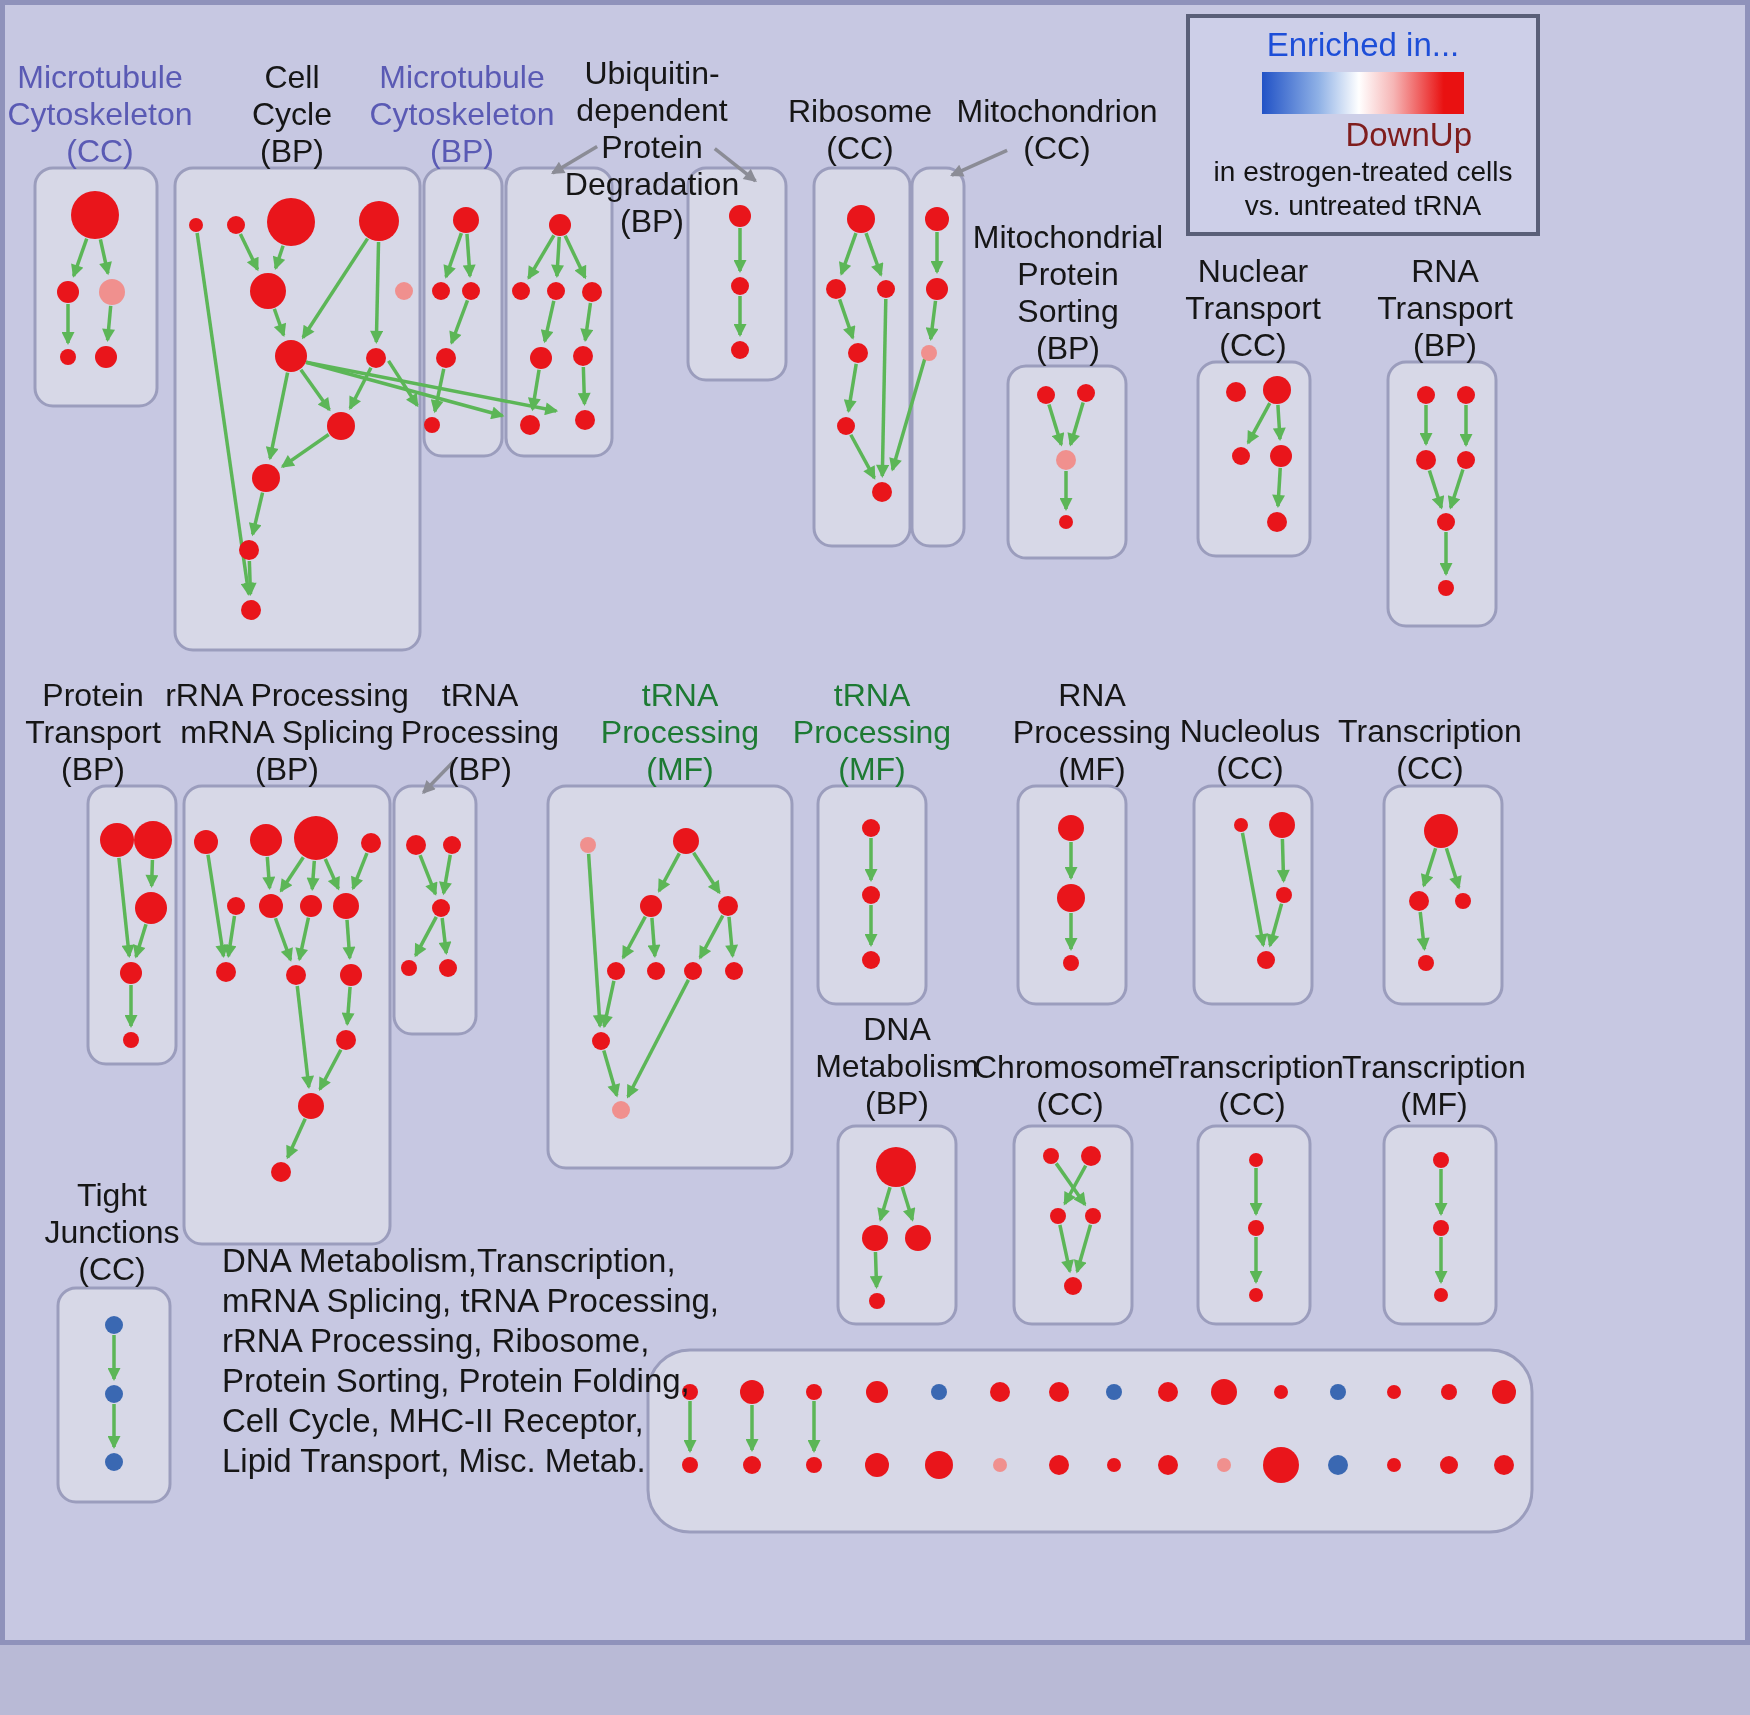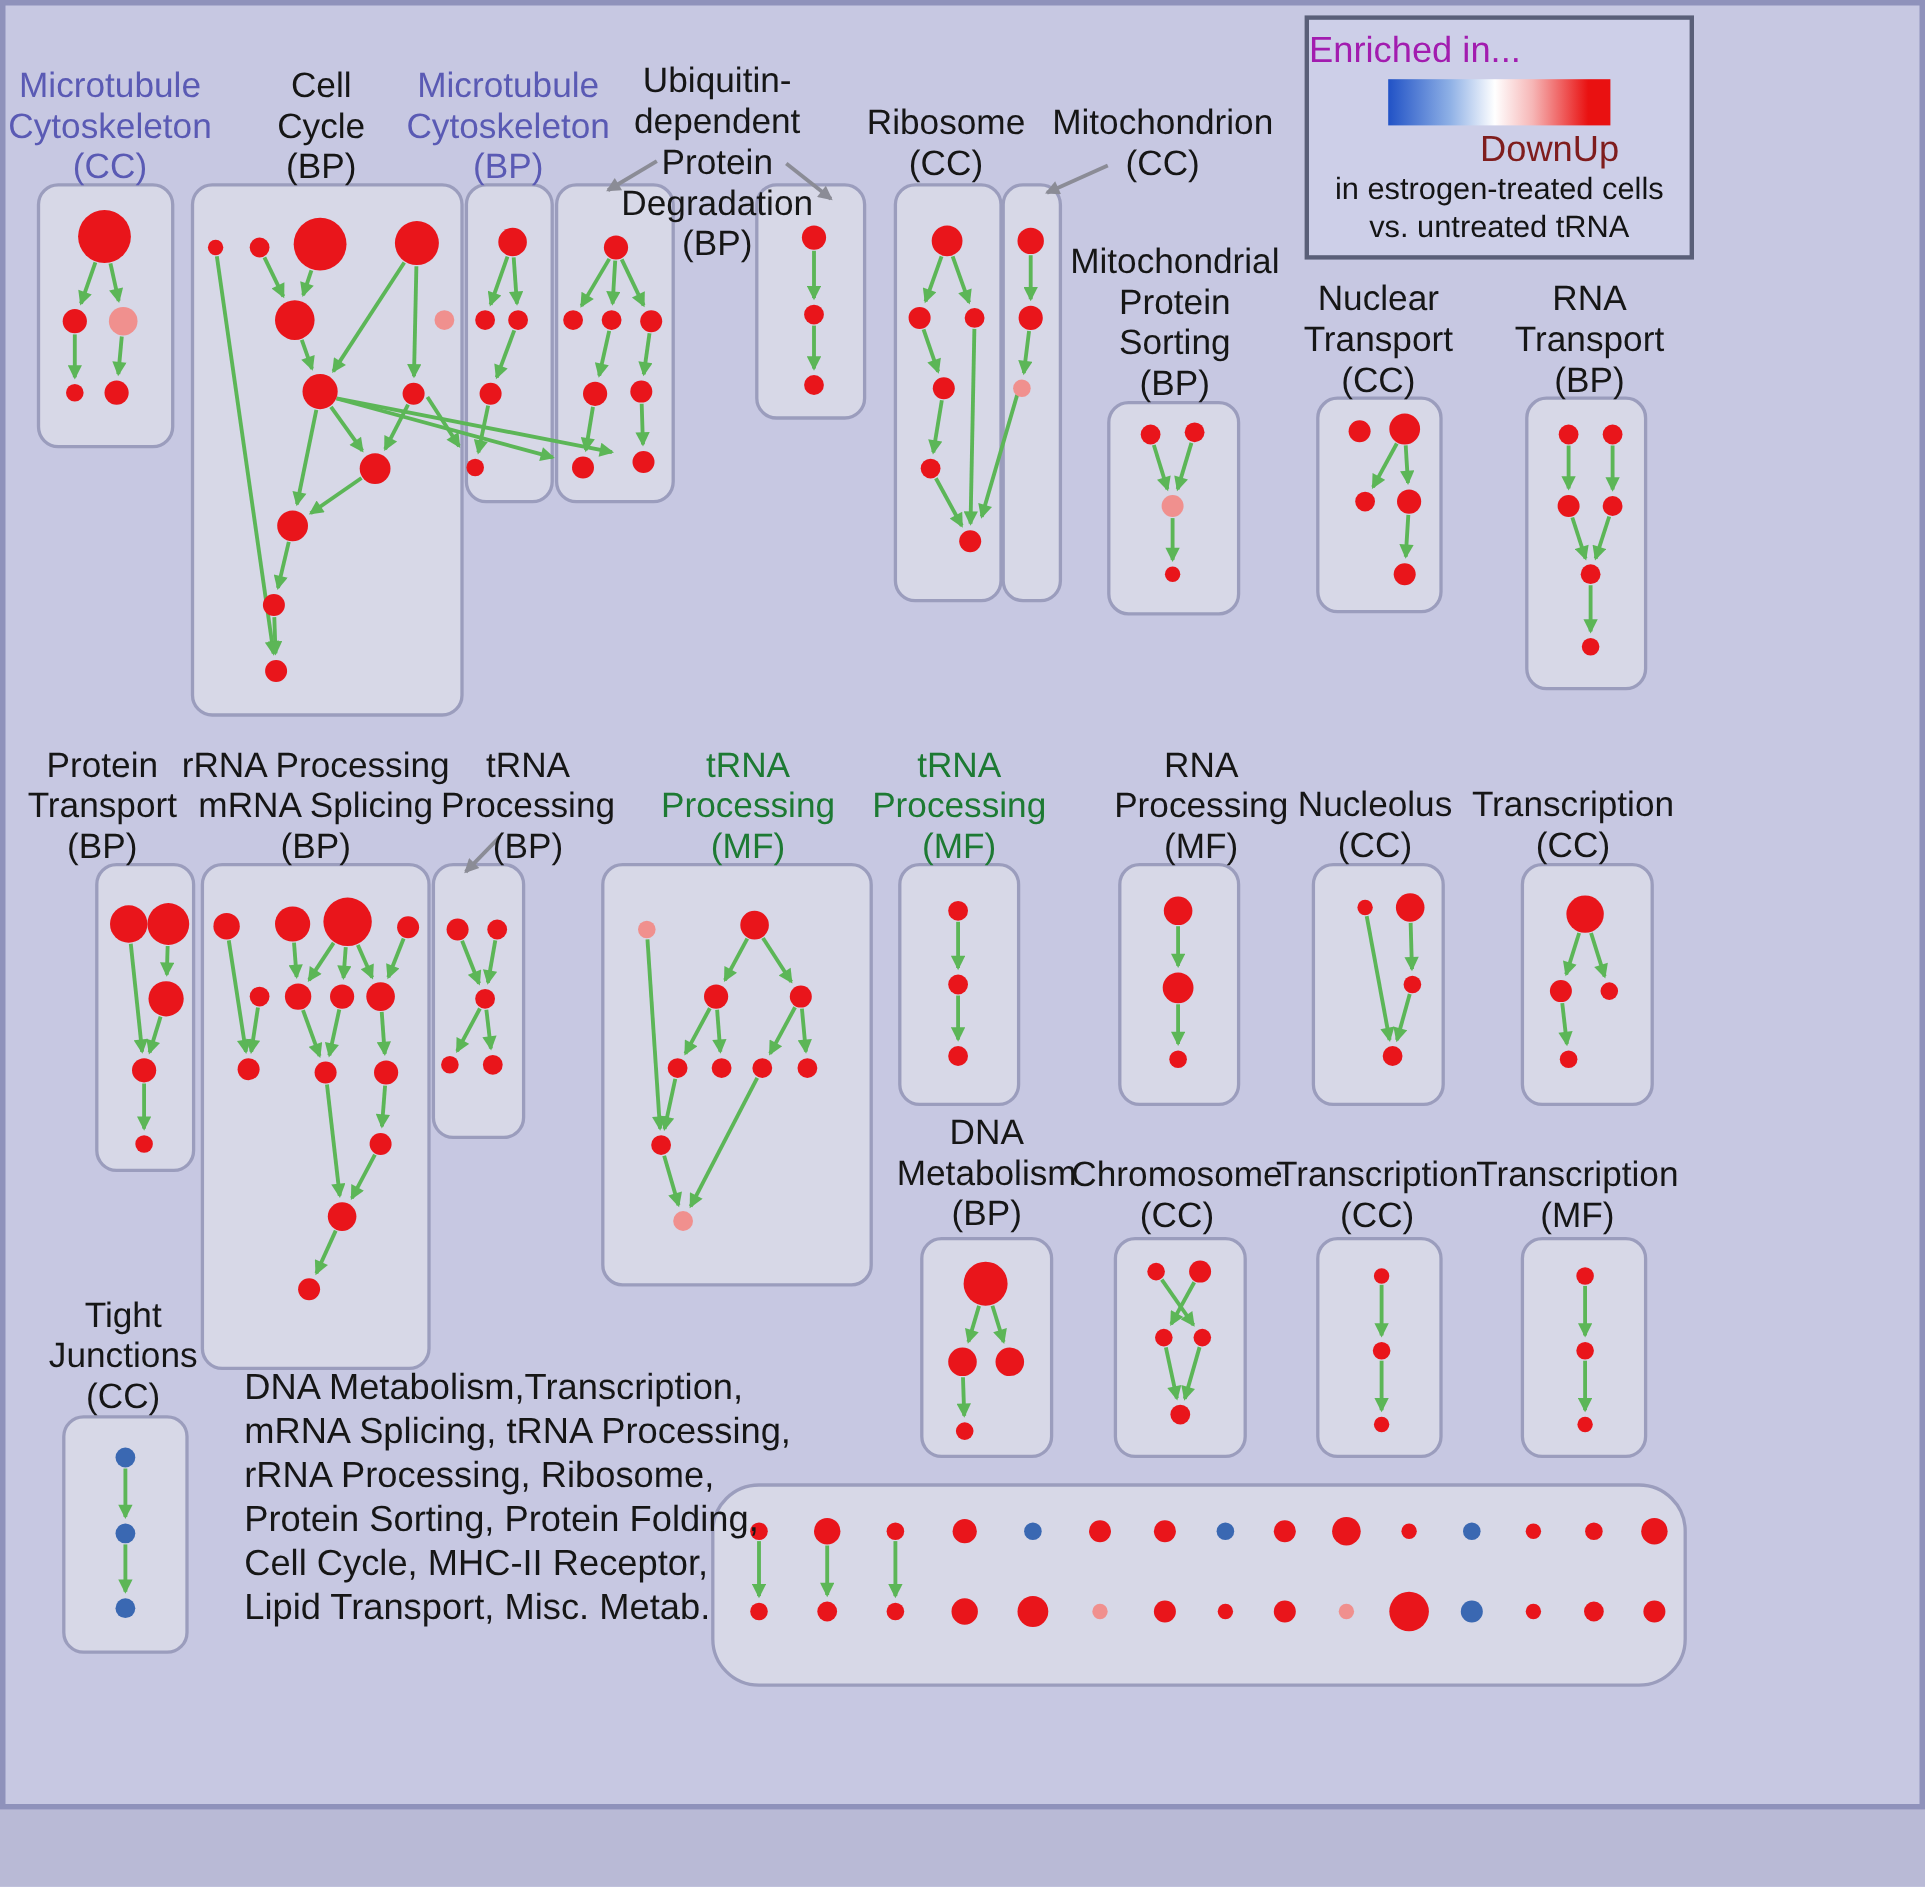--- a/index.html
+++ b/index.html
@@ -13,21 +13,21 @@
     overflow: hidden;
   }
   #diagram { position: absolute; left: 0; top: 0; display: block; }
   svg text { font-family: "Liberation Sans", sans-serif; }
   .legend {
     position: absolute; left: 1186px; top: 14px;
     width: 354px; height: 222px;
     background: #cdcfe8;
     border: 4px solid #5a5f78;
   }
-  .legend-title { font-size: 33px; color: #a21caf; margin-top: 8px; }
+  .legend-title { text-align: center; font-size: 33px; color: #1d4ed8; margin-top: 8px; }
   .legend-bar {
     width: 202px; height: 42px; margin: 8px auto 0;
     background: linear-gradient(to right, #2152c6 0%, #8fb1e6 28%, #ffffff 48%, #f6b6b6 65%, #e91111 90%);
   }
   .legend-updown {
     width: 218px; margin: 2px auto 0;
     display: flex; justify-content: flex-end;
     font-size: 33px; color: #7f1d1d;
   }
   .legend-sub { text-align: center; font-size: 28px; color: #141414; margin-top: 2px; }

